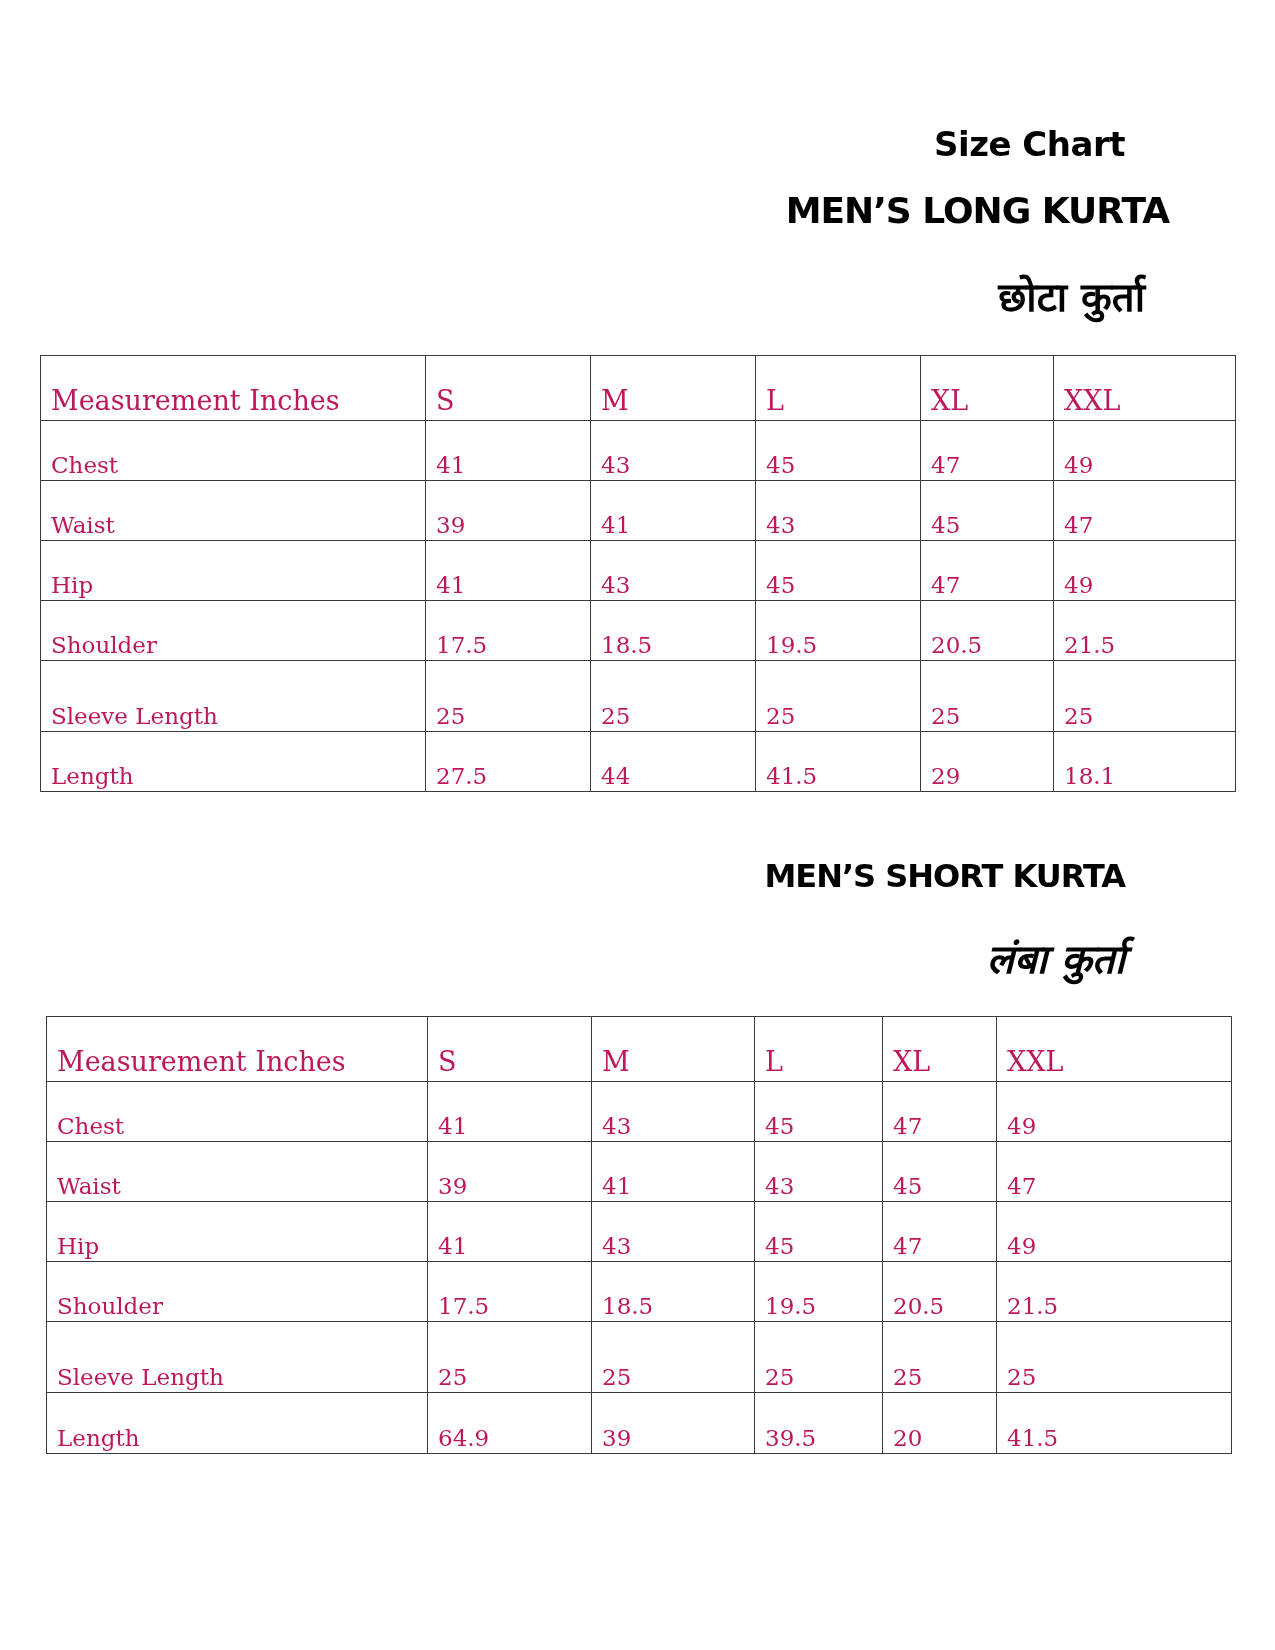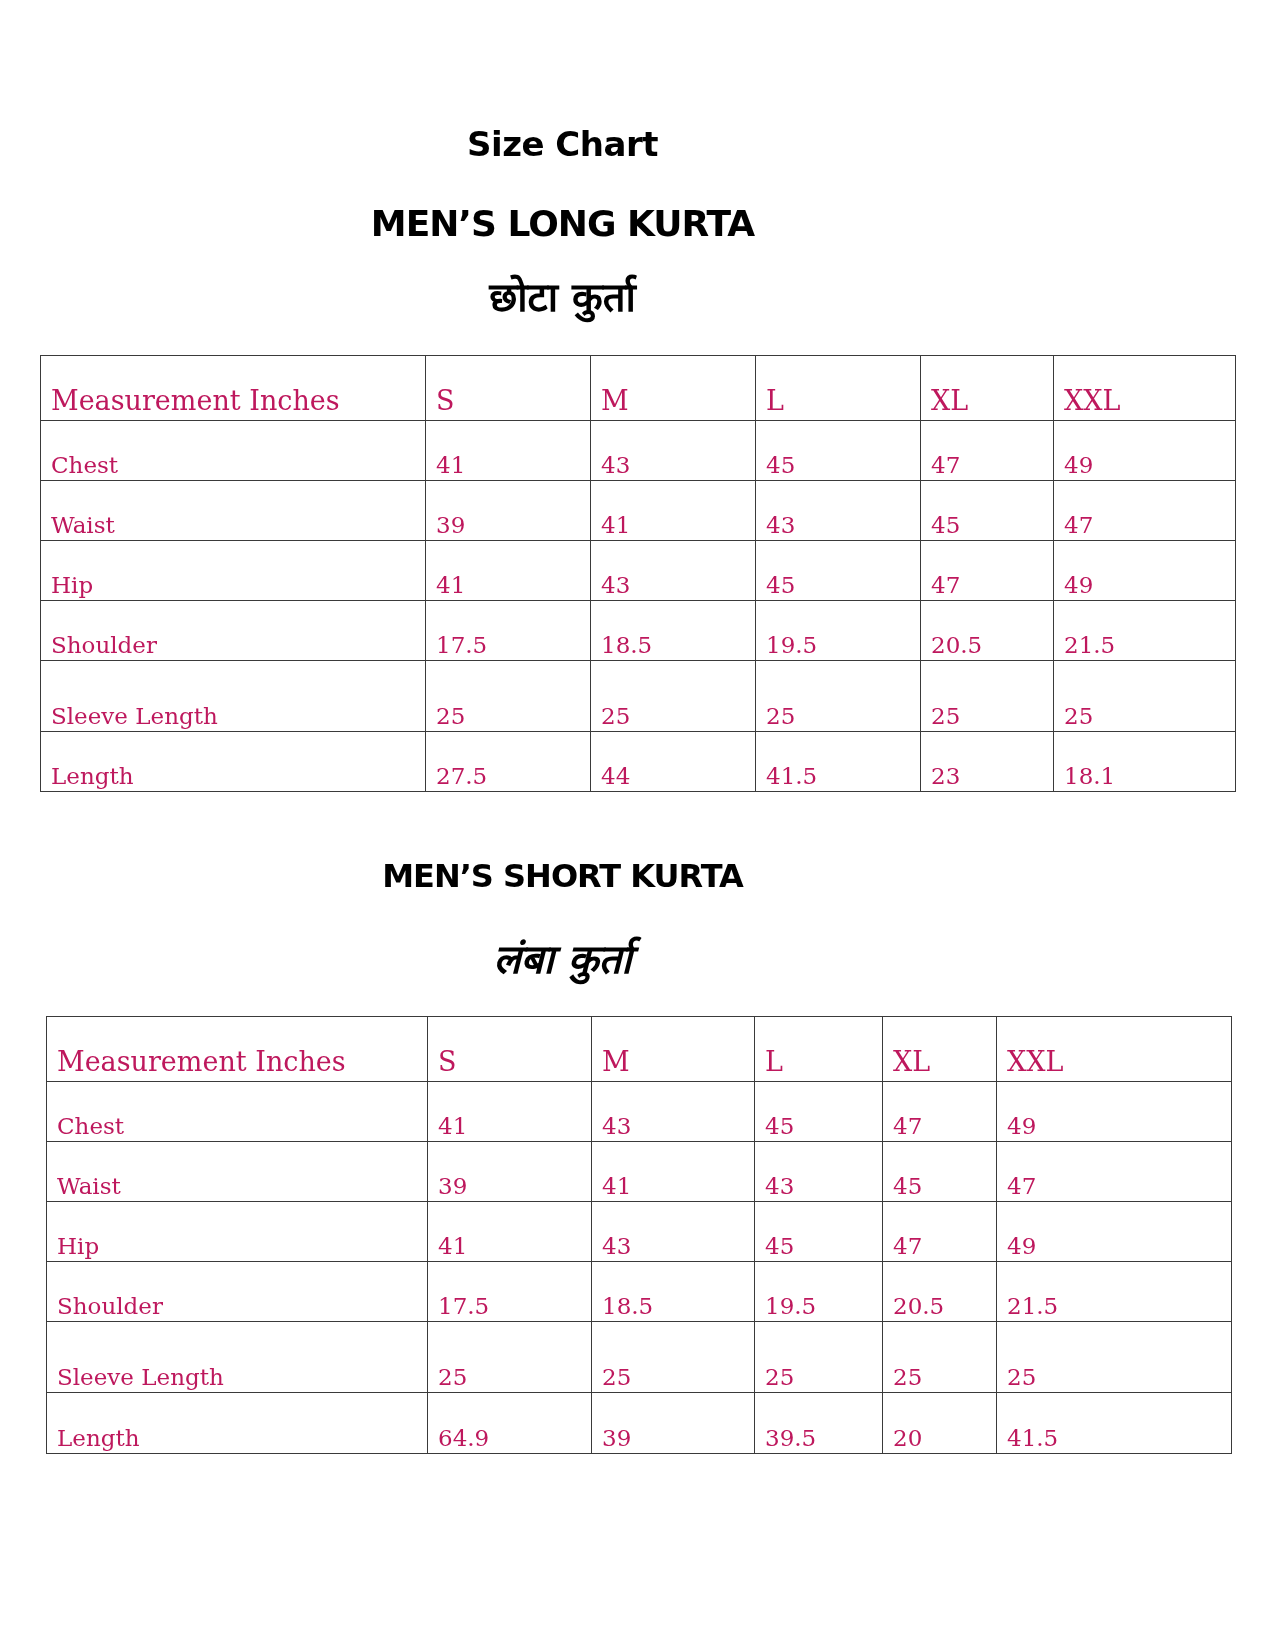--- a/index.html
+++ b/index.html
@@ -10,29 +10,29 @@
     body {
       width: 1275px;
       height: 1650px;
       position: relative;
       overflow: hidden;
     }
     .title {
       position: absolute;
       left: 0;
       width: 1125px;
-      text-align: center;
+      text-align: right;
       color: #000000;
       font-family: "DejaVu Sans", sans-serif;
       font-weight: bold;
       white-space: nowrap;
     }
     .t-main { top: 124px; font-size: 34px; letter-spacing: -0.5px; }
-    .t-sec1 { top: 203px; font-size: 36px; letter-spacing: -1px; }
-    .t-hin1 { top: 268px; font-size: 40px; }
+    .t-sec1 { top: 190px; font-size: 36px; letter-spacing: -1px; margin-left: 44px; }
+    .t-hin1 { top: 268px; font-size: 40px; padding-left: 20px; }
     .t-sec2 { top: 857px; font-size: 32px; letter-spacing: -1px; }
     .t-hin2 { top: 930px; font-size: 40px; font-style: italic; }
 
     table.size {
       position: absolute;
       border-collapse: collapse;
       table-layout: fixed;
       font-family: "DejaVu Serif", serif;
       color: #be185d;
     }
@@ -126,21 +126,21 @@
     <td>25</td>
     <td>25</td>
     <td>25</td>
     <td>25</td>
   </tr>
   <tr class="row r6">
     <td>Length</td>
     <td>27.5</td>
     <td>44</td>
     <td>41.5</td>
-    <td>23</td>
+    <td>29</td>
     <td>18.1</td>
   </tr>
 </tbody>
   </table>
 
 <div class="title t-sec2">MEN’S SHORT KURTA</div>
 <div class="title t-hin2">लंबा  कुर्ता</div>
 
 <table class="size" id="table-short">
   <colgroup>

